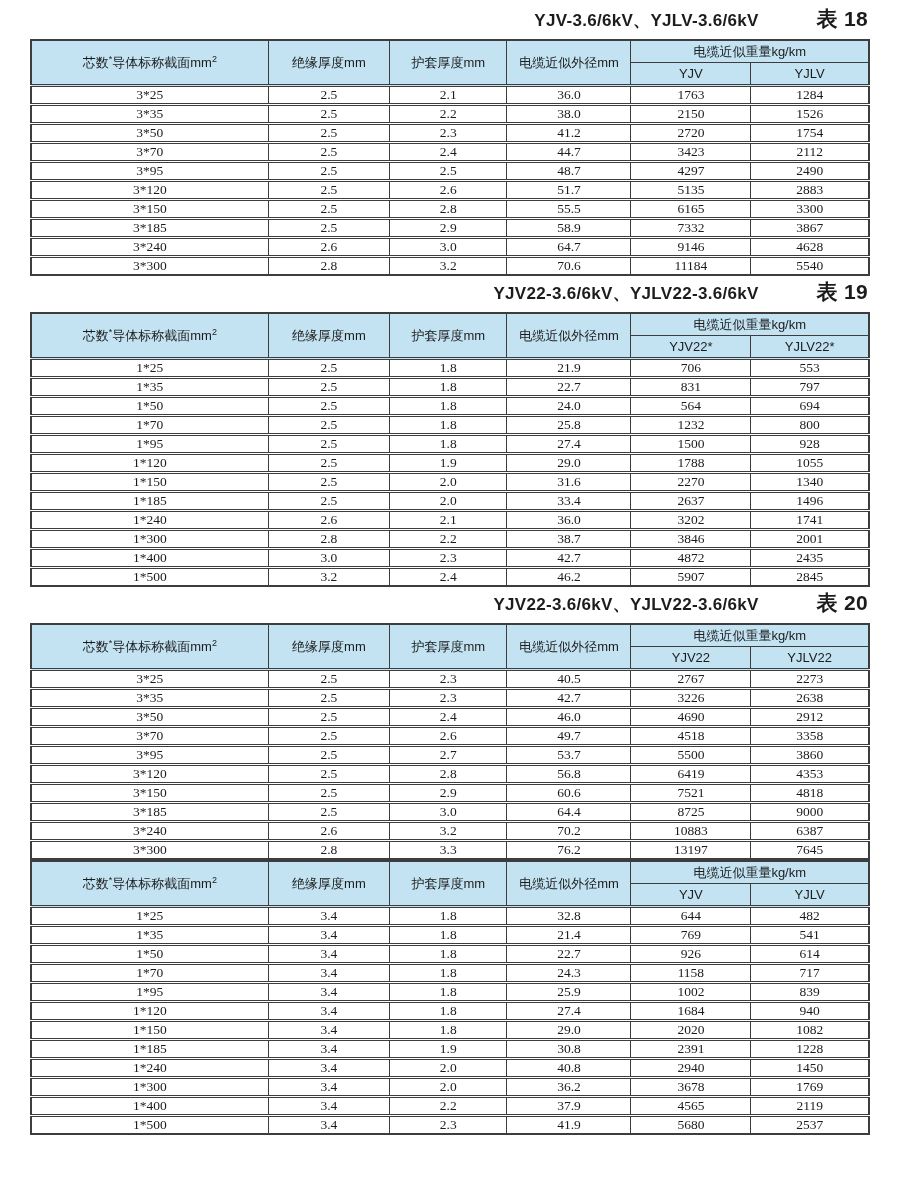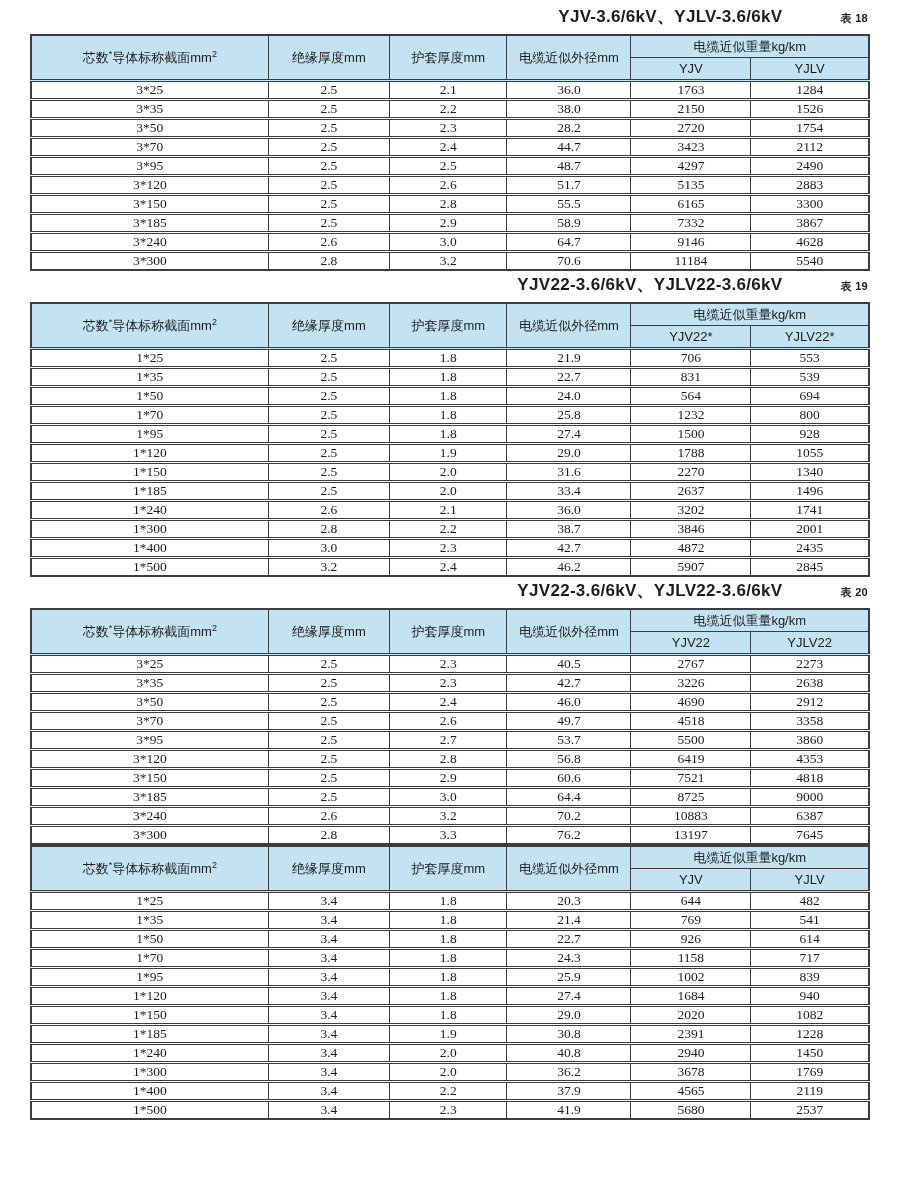--- a/index.html
+++ b/index.html
@@ -17,21 +17,21 @@
 
   .title-row {
     display: flex;
     align-items: baseline;
     margin: 2px 0 6px 0;
     font-weight: 700;
     font-size: 17px;
     letter-spacing: 0.3px;
   }
   .table-title { margin-left: auto; }
-  .table-number { margin-left: 58px; margin-right: 2px; font-size: 11px; }
+  .table-number { margin-left: 58px; margin-right: 2px; font-size: 21px; }
 
   table.spec-table {
     width: 100%;
     table-layout: fixed;
     border-collapse: collapse;
     border: 2px solid #3d3d3d;
   }
   .spec-table th {
     background: #c3e3f3;
     font-weight: 400;
@@ -107,21 +107,21 @@
               <td>2.5</td>
               <td>2.2</td>
               <td>38.0</td>
               <td>2150</td>
               <td>1526</td>
             </tr>
             <tr>
               <td>3*50</td>
               <td>2.5</td>
               <td>2.3</td>
-              <td>28.2</td>
+              <td>41.2</td>
               <td>2720</td>
               <td>1754</td>
             </tr>
             <tr>
               <td>3*70</td>
               <td>2.5</td>
               <td>2.4</td>
               <td>44.7</td>
               <td>3423</td>
               <td>2112</td>
@@ -213,21 +213,21 @@
               <td>21.9</td>
               <td>706</td>
               <td>553</td>
             </tr>
             <tr>
               <td>1*35</td>
               <td>2.5</td>
               <td>1.8</td>
               <td>22.7</td>
               <td>831</td>
-              <td>539</td>
+              <td>797</td>
             </tr>
             <tr>
               <td>1*50</td>
               <td>2.5</td>
               <td>1.8</td>
               <td>24.0</td>
               <td>564</td>
               <td>694</td>
             </tr>
             <tr>
@@ -439,21 +439,21 @@
         <tr class="sub">
           <th>YJV</th>
           <th>YJLV</th>
         </tr>
       </thead>
       <tbody>
             <tr>
               <td>1*25</td>
               <td>3.4</td>
               <td>1.8</td>
-              <td>20.3</td>
+              <td>32.8</td>
               <td>644</td>
               <td>482</td>
             </tr>
             <tr>
               <td>1*35</td>
               <td>3.4</td>
               <td>1.8</td>
               <td>21.4</td>
               <td>769</td>
               <td>541</td>

